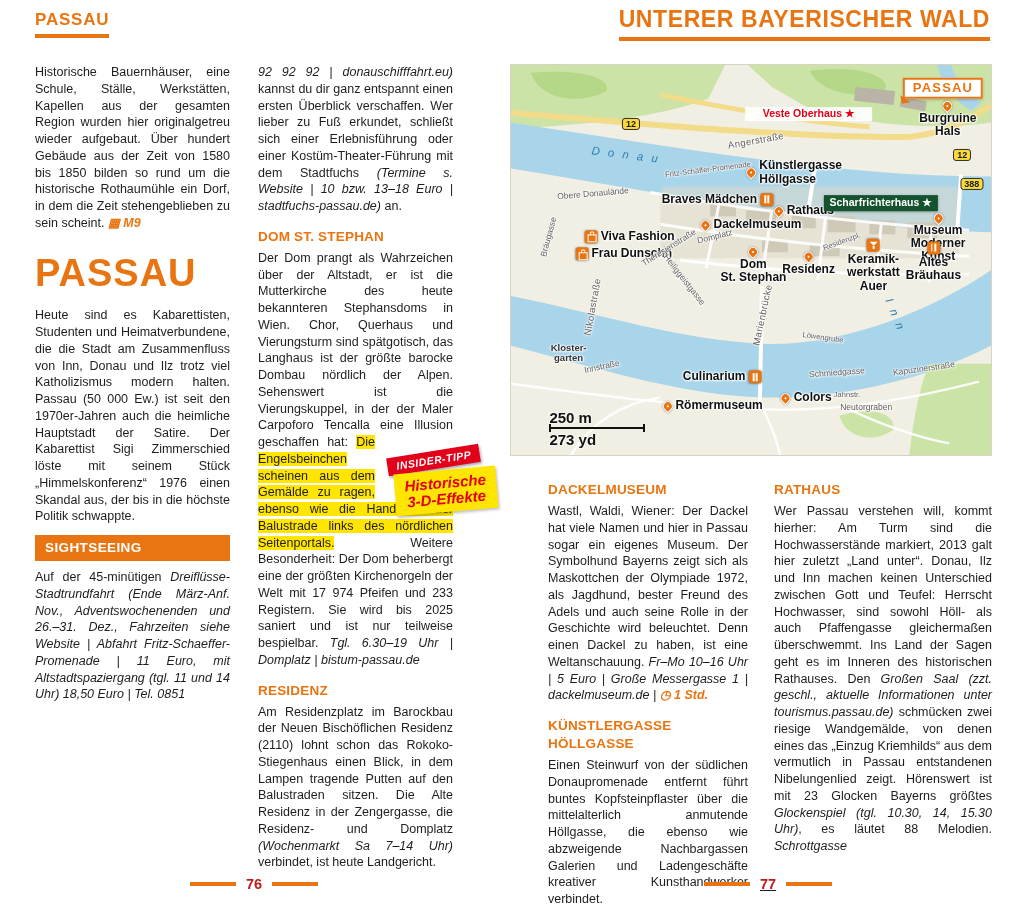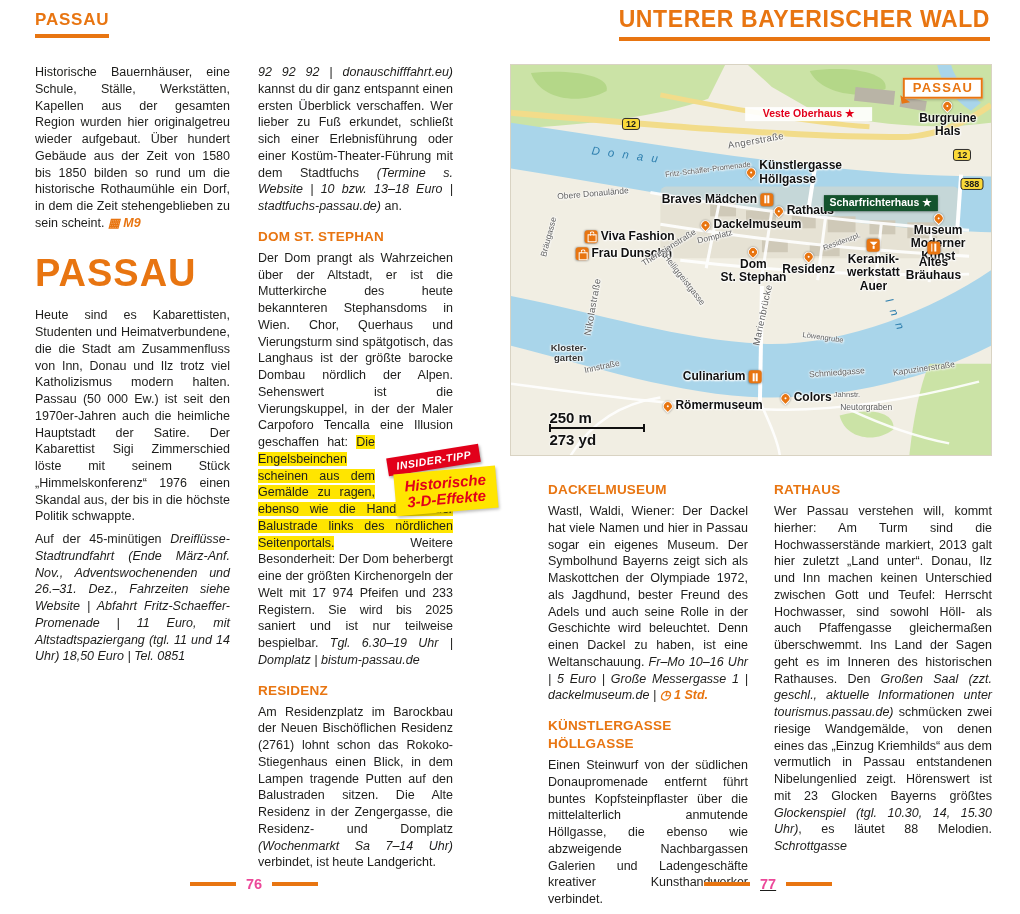--- a/index.html
+++ b/index.html
@@ -70,41 +70,42 @@
 
   
   .page-right-text { position:absolute; left:548px; top:468px; width:444px; display:flex; gap:26px; }
   .rcol { font-size:12.5px; line-height:1.34; text-align:justify; }
   .rcol1 { width:200px; } .rcol2 { width:218px; }
   .rcol p { margin-bottom:6px; }
 
   
   .pagenum { position:absolute; top:876px; display:flex; align-items:center; gap:10px; }
   .pagenum .bar { width:46px; height:3.5px; background:#e87511; }
-  .pagenum .num { font-weight:bold; font-size:14.5px; color:#ec4899; }
+  .pagenum .num { font-weight:bold; font-size:14.5px; color:#b91c1c; }
 </style>
 </head>
 <body>
 
 <div class="hdr-left">PASSAU</div>
 <div class="hdr-right">UNTERER BAYERISCHER WALD</div>
 
 <div class="page-left">
   <div class="col">
     <p><span>Historische Bauernhäuser, eine Schule, Ställe, Werkstätten, Kapellen aus der gesamten Region wurden hier originalgetreu wieder aufgebaut. Über hundert Gebäude aus der Zeit von 1580 bis 1850 bilden so rund um die historische Rothaumühle ein Dorf, in dem die Zeit stehengeblieben zu sein scheint. </span><span class="orgi">▦ M9</span></p>
     <h1 class="city-title">PASSAU</h1>
     <p>Heute sind es Kabarettisten, Studenten und Heimatverbundene, die die Stadt am Zusammenfluss von Inn, Donau und Ilz trotz viel Katholizismus modern halten. Passau (50 000 Ew.) ist seit den 1970er-Jahren auch die heimliche Hauptstadt der Satire. Der Kabarettist Sigi Zimmerschied löste mit seinem Stück „Himmelskonferenz“ 1976 einen Skandal aus, der bis in die höchste Politik schwappte.</p>
+    <div class="banner">SIGHTSEEING</div>
     <p><span>Auf der 45-minütigen </span><span class="i">Dreiflüsse-Stadtrundfahrt (Ende März-Anf. Nov., Adventswochenenden und 26.–31. Dez., Fahrzeiten siehe Website | Abfahrt Fritz-Schaeffer-Promenade | 11 Euro, mit Altstadtspaziergang (tgl. 11 und 14 Uhr) 18,50 Euro | Tel. 0851</span></p>
   </div>
   <div class="col">
     <p><span class="i">92 92 92 | donauschifffahrt.eu)</span><span> kannst du dir ganz entspannt einen ersten Überblick verschaffen. Wer lieber zu Fuß erkundet, schließt sich einer Erlebnisführung oder einer Kostüm-Theater-Führung mit dem Stadtfuchs </span><span class="i">(Termine s. Website | 10 bzw. 13–18 Euro | stadtfuchs-passau.de)</span><span> an.</span></p>
     <h3 class="subhead">DOM ST. STEPHAN</h3>
     <p><span>Der Dom prangt als Wahrzeichen über der Altstadt, er ist die Mutterkirche des heute bekannteren Stephansdoms in Wien. Chor, Querhaus und Vierungsturm sind spätgotisch, das Langhaus ist der größte barocke Dombau nördlich der Alpen. Sehenswert ist die Vierungskuppel, in der der Maler Carpoforo Tencalla eine Illusion geschaffen hat: </span><span class="tip-spacer"></span><span class="hl">Die Engelsbeinchen scheinen aus dem Gemälde zu ragen, ebenso wie die Hand auf der Balustrade links des nördlichen Seitenportals.</span><span> Weitere Besonderheit: Der Dom beherbergt eine der größten Kirchenorgeln der Welt mit 17 974 Pfeifen und 233 Registern. Sie wird bis 2025 saniert und ist nur teilweise bespielbar. </span><span class="i">Tgl. 6.30–19 Uhr | Domplatz | bistum-passau.de</span></p>
     <h3 class="subhead">RESIDENZ</h3>
-    <p><span>Am Residenzplatz im Barockbau der Neuen Bischöflichen Residenz (2761) lohnt schon das Rokoko-Stiegenhaus einen Blick, in dem Lampen tragende Putten auf den Balustraden sitzen. Die Alte Residenz in der Zengergasse, die Residenz- und Domplatz </span><span class="i">(Wochenmarkt Sa 7–14 Uhr)</span><span> verbindet, ist heute Landgericht.</span></p>
+    <p><span>Am Residenzplatz im Barockbau der Neuen Bischöflichen Residenz (2110) lohnt schon das Rokoko-Stiegenhaus einen Blick, in dem Lampen tragende Putten auf den Balustraden sitzen. Die Alte Residenz in der Zengergasse, die Residenz- und Domplatz </span><span class="i">(Wochenmarkt Sa 7–14 Uhr)</span><span> verbindet, ist heute Landgericht.</span></p>
   </div>
 
   <div class="insider">
     <span class="ribbon">INSIDER-TIPP</span><br>
     <span class="note">Historische
 3-D-Effekte</span>
   </div>
 </div>
 
 <div class="map-wrap">

